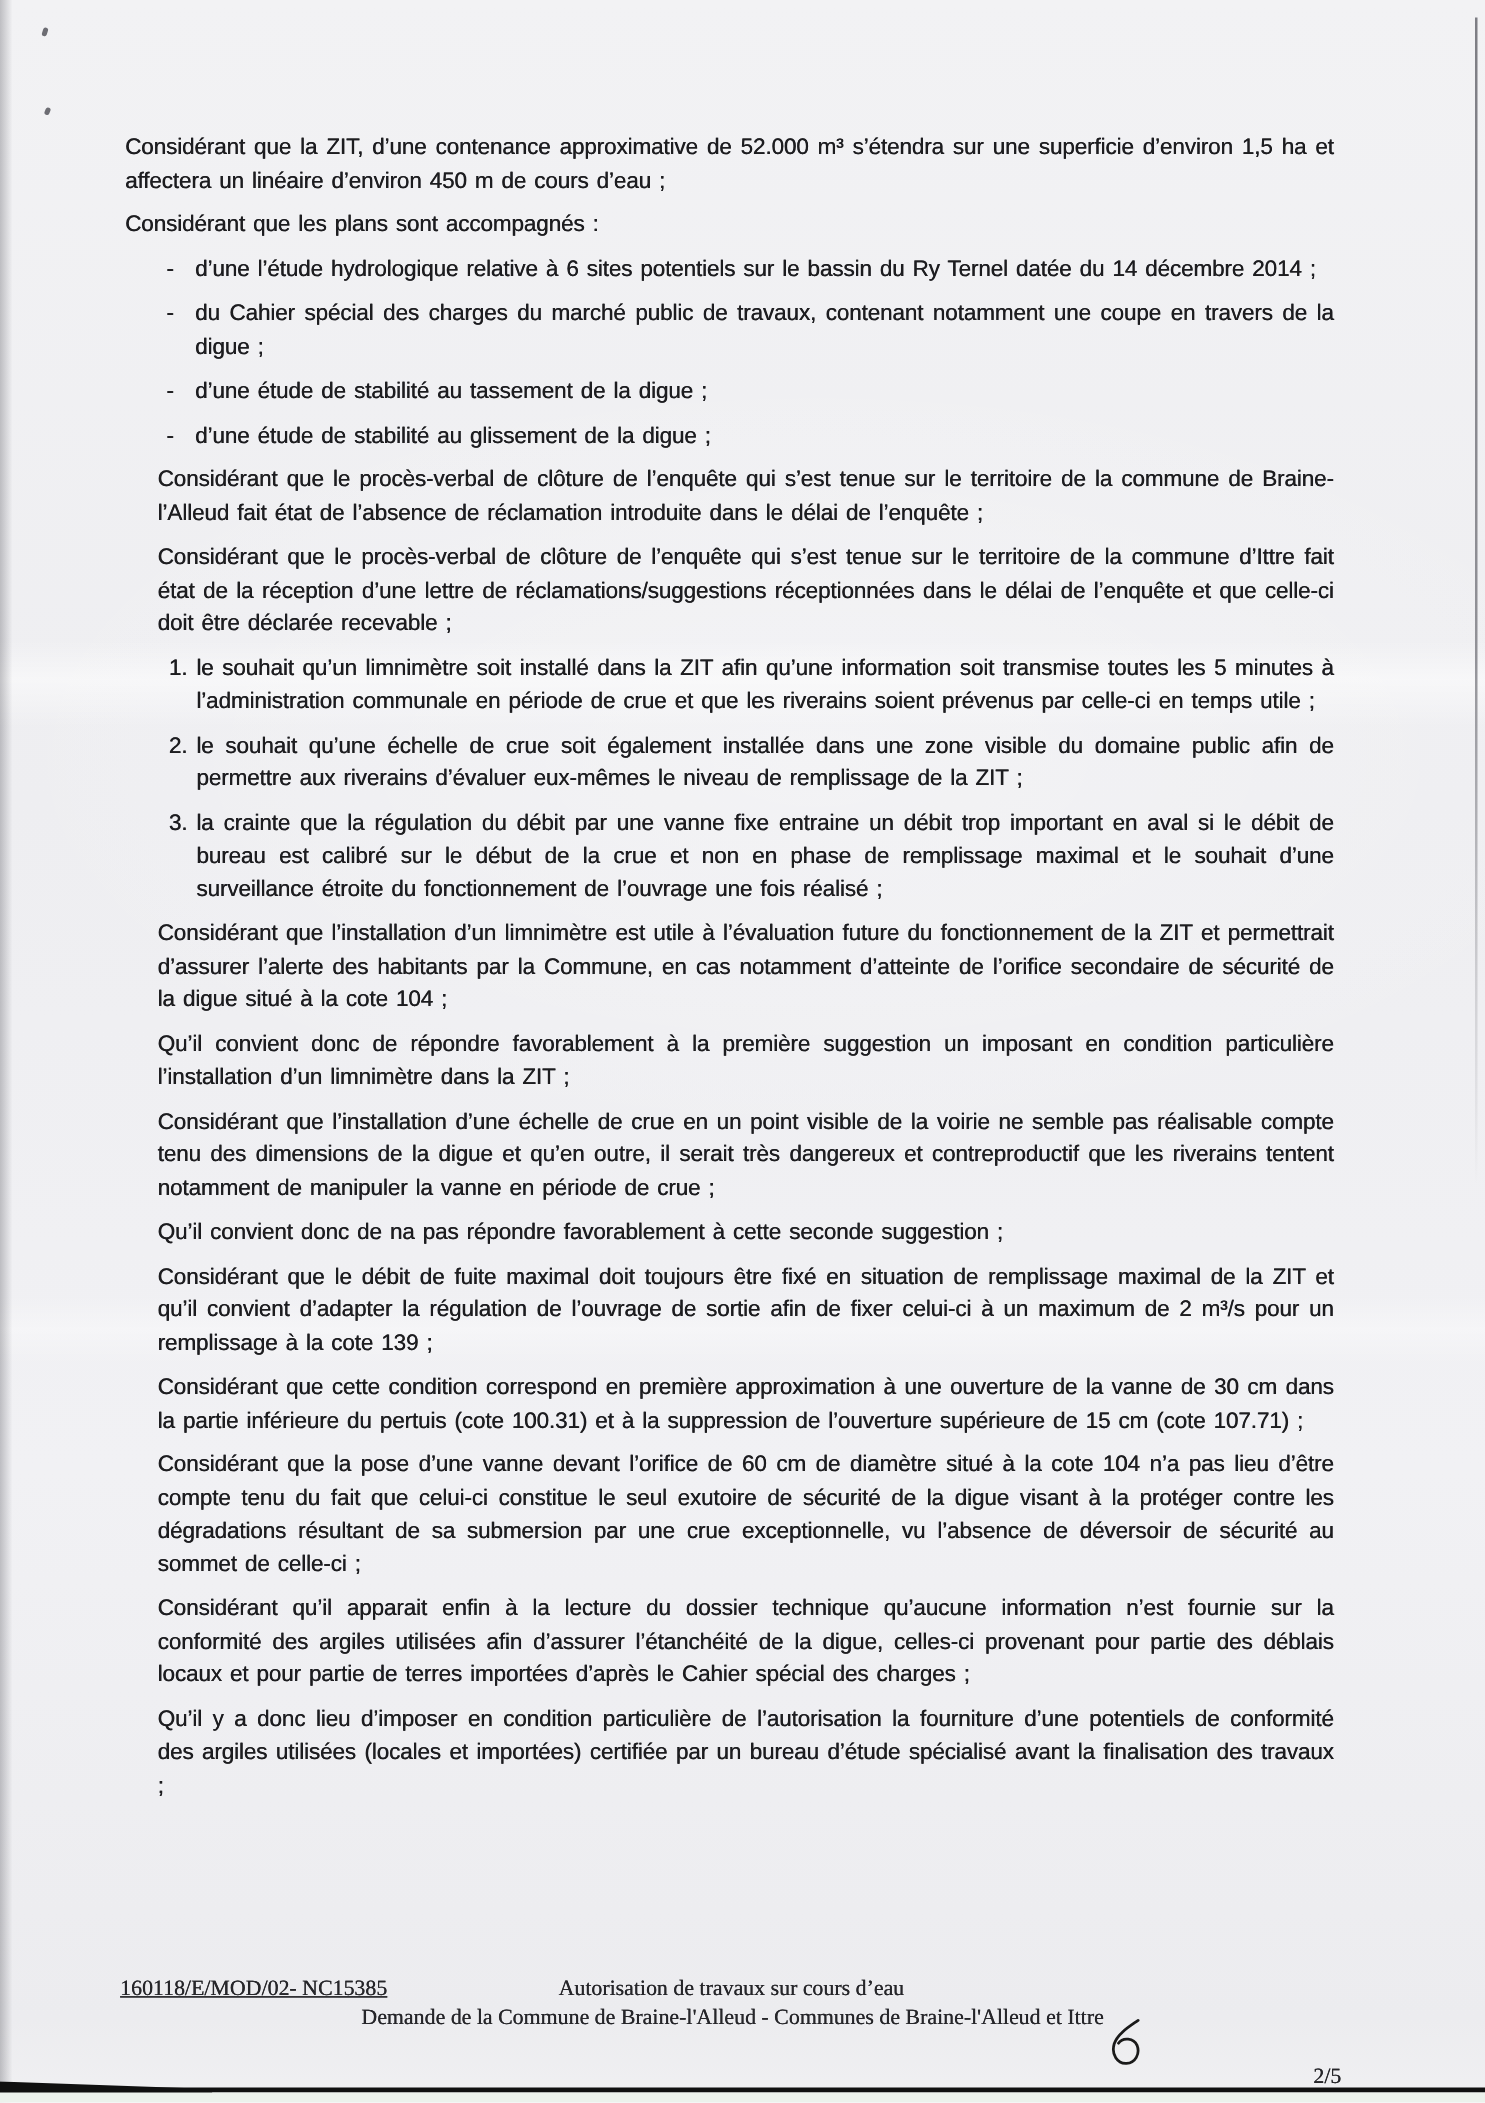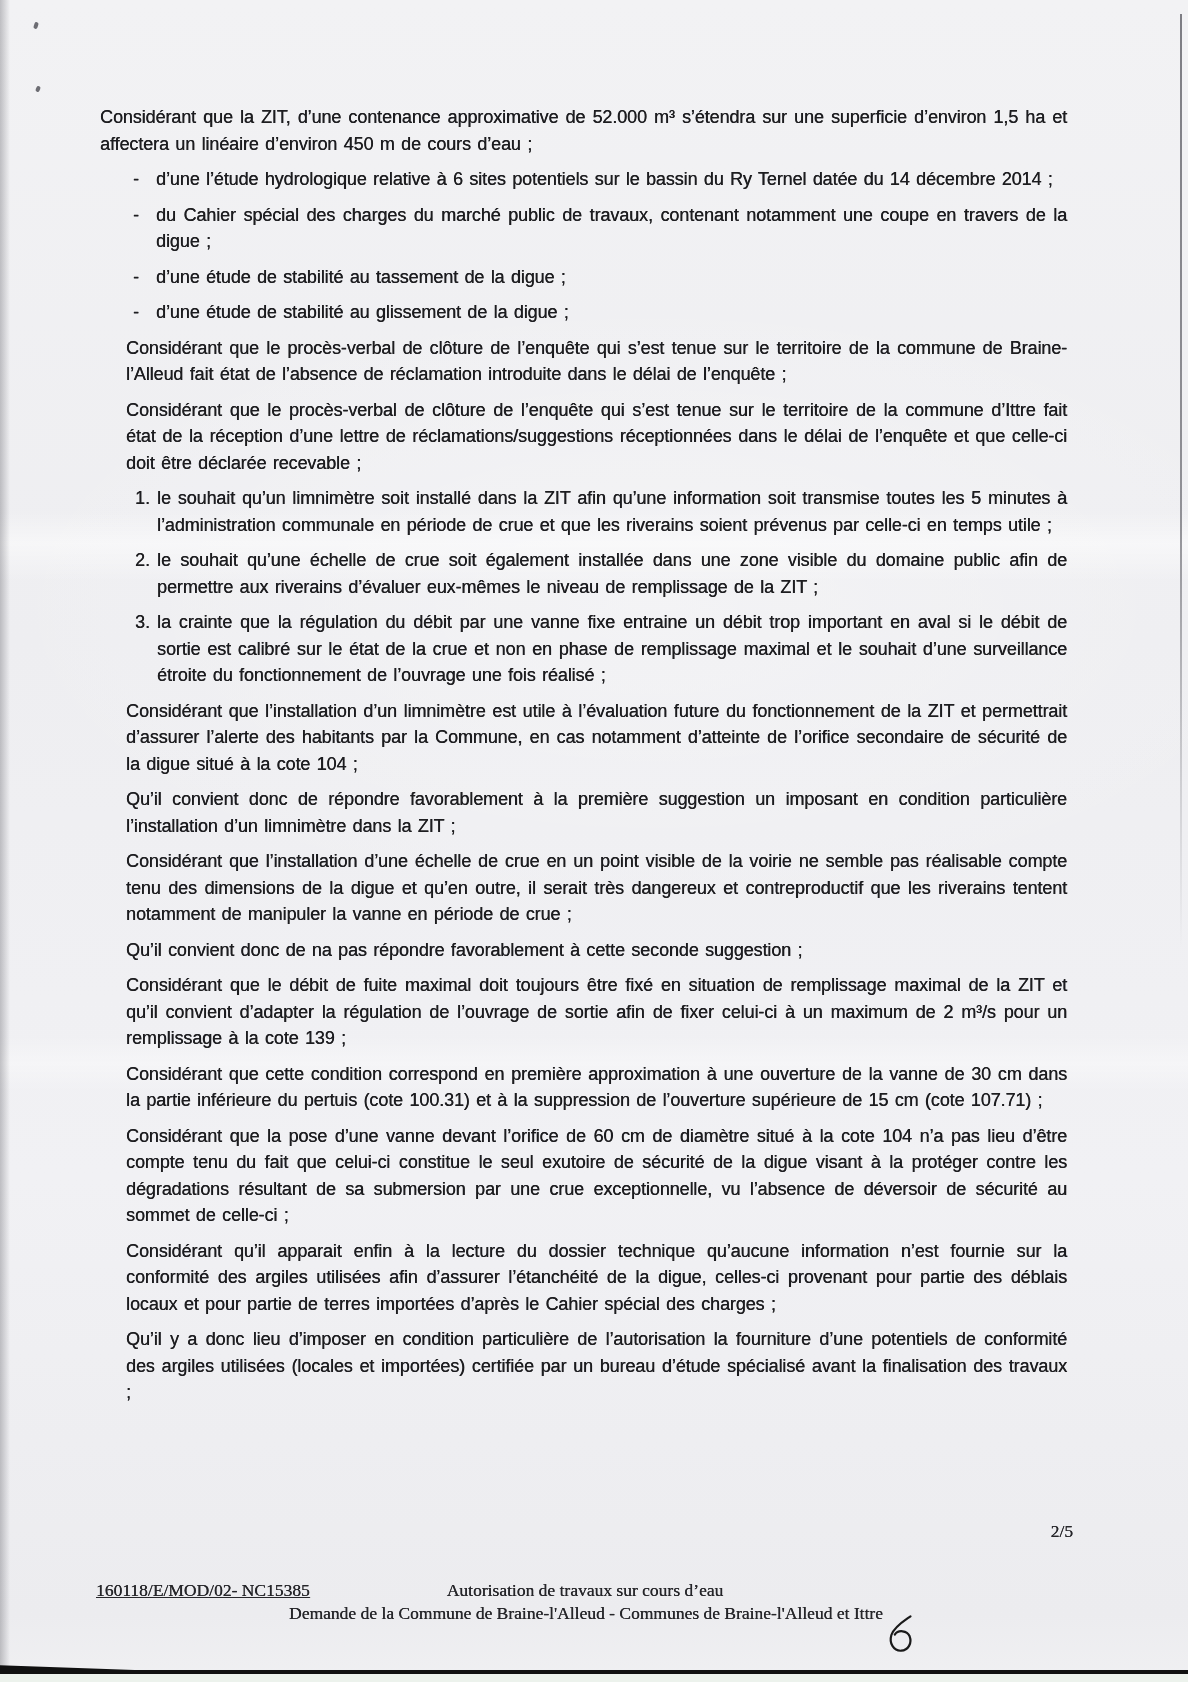--- a/index.html
+++ b/index.html
@@ -44,38 +44,39 @@
   .nlist{margin:2px 0 0 35px;}
   .li{display:flex;margin:0 0 9px 0;}
   .list .marker{flex:0 0 23px;}
   .nlist .marker{flex:0 0 22px;}
   .li .li-text{flex:1;text-align:justify;}
   
   .footer-item{position:absolute;font-family:"Liberation Serif", serif;font-size:17.5px;color:#26262a;
     text-shadow:0.2px 0 0 currentColor;white-space:nowrap;}
   .footer-ref{left:96px;top:1580px;text-decoration:underline;}
   .footer-title{left:0;width:100%;text-align:center;top:1580px;transform:translateX(-9px);}
-  .footer-page{right:115px;top:1521px;}
+  .footer-page{right:115px;top:1650px;}
   .footer-subtitle{left:0;width:100%;text-align:center;top:1603px;transform:translateX(-8px);}
   .handwritten{position:absolute;left:885px;top:1613px;width:34px;height:44px;}
 </style>
 </head>
 <body>
 
 <div class="page">
 
   <div class="band b1"></div>
   <div class="band b2"></div>
   <div class="edge-left"></div>
   <div class="edge-line"></div>
   <div class="speck s1"></div>
   <div class="speck s2"></div>
 
   <div class="content">
     <p>Considérant que la ZIT, d’une contenance approximative de 52.000 m³ s’étendra sur une superficie d’environ 1,5 ha et affectera un linéaire d’environ 450 m de cours d’eau ;</p>
+    <p>Considérant que les plans sont accompagnés :</p>
 
     <div class="list">
       <div class="li">
         <span class="marker">-</span>
         <span class="li-text">d’une l’étude hydrologique relative à 6 sites potentiels sur le bassin du Ry Ternel datée du 14 décembre 2014 ;</span>
       </div>
       <div class="li">
         <span class="marker">-</span>
         <span class="li-text">du Cahier spécial des charges du marché public de travaux, contenant notamment une coupe en travers de la digue ;</span>
       </div>
@@ -96,21 +97,21 @@
       <div class="li">
         <span class="marker">1.</span>
         <span class="li-text">le souhait qu’un limnimètre soit installé dans la ZIT afin qu’une information soit transmise toutes les 5 minutes à l’administration communale en période de crue et que les riverains soient prévenus par celle-ci en temps utile ;</span>
       </div>
       <div class="li">
         <span class="marker">2.</span>
         <span class="li-text">le souhait qu’une échelle de crue soit également installée dans une zone visible du domaine public afin de permettre aux riverains d’évaluer eux-mêmes le niveau de remplissage de la ZIT ;</span>
       </div>
       <div class="li">
         <span class="marker">3.</span>
-        <span class="li-text">la crainte que la régulation du débit par une vanne fixe entraine un débit trop important en aval si le débit de sortie est calibré sur le état de la crue et non en phase de remplissage maximal et le souhait d’une surveillance étroite du fonctionnement de l’ouvrage une fois réalisé ;</span>
+        <span class="li-text">la crainte que la régulation du débit par une vanne fixe entraine un débit trop important en aval si le débit de bureau est calibré sur le début de la crue et non en phase de remplissage maximal et le souhait d’une surveillance étroite du fonctionnement de l’ouvrage une fois réalisé ;</span>
       </div>
     </div>
 
     <p class="ind">Considérant que l’installation d’un limnimètre est utile à l’évaluation future du fonctionnement de la ZIT et permettrait d’assurer l’alerte des habitants par la Commune, en cas notamment d’atteinte de l’orifice secondaire de sécurité de la digue situé à la cote 104 ;</p>
     <p class="ind">Qu’il convient donc de répondre favorablement à la première suggestion un imposant en condition particulière l’installation d’un limnimètre dans la ZIT ;</p>
     <p class="ind">Considérant que l’installation d’une échelle de crue en un point visible de la voirie ne semble pas réalisable compte tenu des dimensions de la digue et qu’en outre, il serait très dangereux et contreproductif que les riverains tentent notamment de manipuler la vanne en période de crue ;</p>
     <p class="ind">Qu’il convient donc de na pas répondre favorablement à cette seconde suggestion ;</p>
     <p class="ind">Considérant que le débit de fuite maximal doit toujours être fixé en situation de remplissage maximal de la ZIT et qu’il convient d’adapter la régulation de l’ouvrage de sortie afin de fixer celui-ci à un maximum de 2 m³/s pour un remplissage à la cote 139 ;</p>
     <p class="ind">Considérant que cette condition correspond en première approximation à une ouverture de la vanne de 30 cm dans la partie inférieure du pertuis (cote 100.31) et à la suppression de l’ouverture supérieure de 15 cm (cote 107.71) ;</p>
     <p class="ind">Considérant que la pose d’une vanne devant l’orifice de 60 cm de diamètre situé à la cote 104 n’a pas lieu d’être compte tenu du fait que celui-ci constitue le seul exutoire de sécurité de la digue visant à la protéger contre les dégradations résultant de sa submersion par une crue exceptionnelle, vu l’absence de déversoir de sécurité au sommet de celle-ci ;</p>

